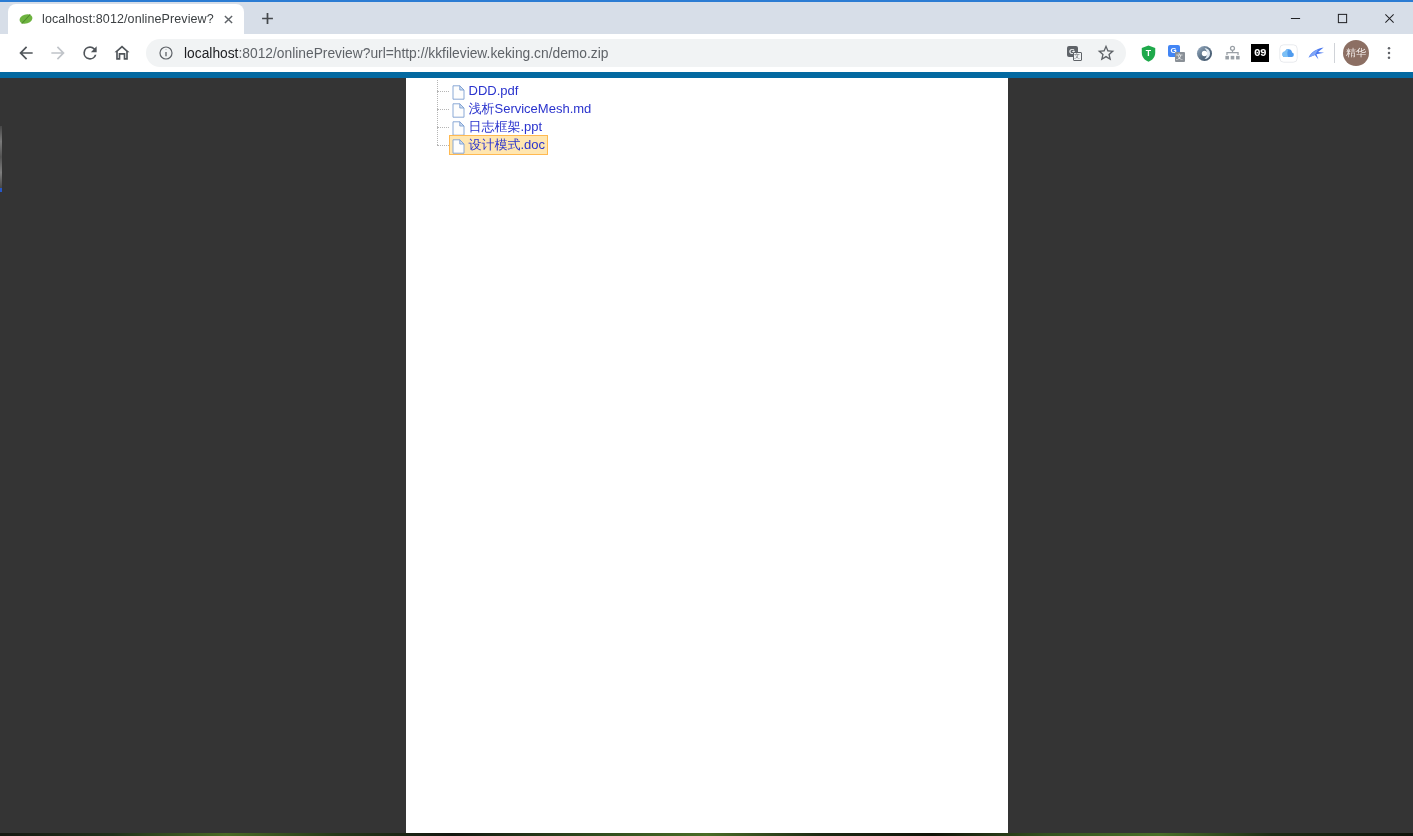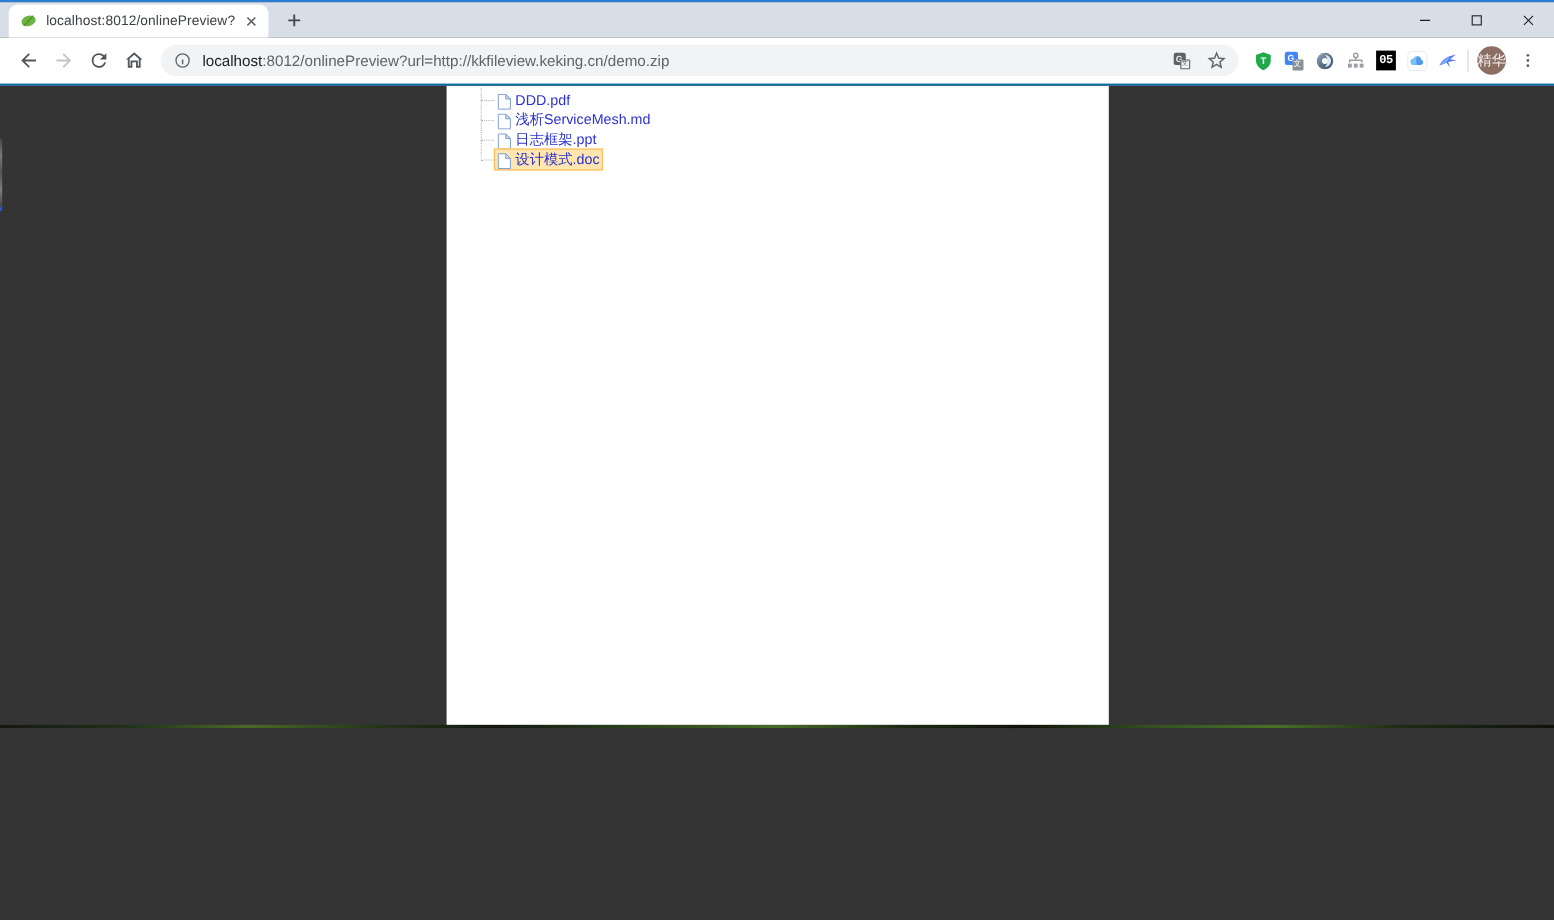--- a/index.html
+++ b/index.html
@@ -1,19 +1,19 @@
 <!DOCTYPE html>
 <html><head>
 <meta charset="utf-8">
 <style>
   * { margin:0; padding:0; box-sizing:border-box; }
   html,body { width:1413px; height:836px; overflow:hidden; }
   body { font-family:"Liberation Sans", sans-serif; background:#343434; }
 
-  .window { width:1413px; height:662px; display:flex; flex-direction:column; position:relative; }
+  .window { width:1413px; height:836px; display:flex; flex-direction:column; position:relative; }
 
   
   .top-border { height:2px; background:#2b7cd3; }
 
   
   .tab-strip { height:32px; background:#d7dee8; display:flex; align-items:flex-end; position:relative; }
   .tab {
     margin-left:8px; width:236px; height:30px; background:#ffffff;
     border-radius:8px 8px 0 0; display:flex; align-items:center;
     padding:0 8px 0 10px; cursor:default;
@@ -28,21 +28,21 @@
   .new-tab-btn { width:26px; height:26px; margin:0 0 3px 10px; display:flex; align-items:center; justify-content:center; border-radius:50%; }
   .new-tab-btn svg { width:13px; height:13px; stroke:#45494d; stroke-width:1.6; }
 
   .window-controls { position:absolute; right:0; top:0; height:32px; display:flex; }
   .win-btn { width:47px; height:32px; display:flex; align-items:center; justify-content:center; }
   .win-btn svg { width:11px; height:11px; stroke:#202124; stroke-width:1.1; fill:none; }
 
   
   .toolbar {
     height:44px; background:#ffffff; display:flex; align-items:center;
-    padding:0 10px; border-bottom:2px solid #0369a1;
+    padding:0 10px; border-bottom:6px solid #0369a1;
   }
   .nav-btn { width:32px; height:32px; display:flex; align-items:center; justify-content:center; border-radius:50%; flex:0 0 auto; }
   .nav-btn svg { width:20px; height:20px; }
   .icon-enabled { fill:#50555a; }
   .icon-disabled { fill:#c0c4c9; }
 
   .omnibox {
     flex:1 1 auto; height:28px; background:#f1f3f4; border-radius:14px;
     margin:0 8px; display:flex; align-items:center; padding:0 10px 0 12px; min-width:0;
   }
@@ -66,21 +66,21 @@
   .badge-01 { width:18px; height:18px; background:#000; color:#fff; font-family:"Liberation Mono", monospace; font-weight:bold; font-size:11px; display:flex; align-items:center; justify-content:center; letter-spacing:-.5px; }
 
   .gtr-color { position:relative; width:17px; height:17px; }
   .gtr-color .bx1 { position:absolute; left:0; top:0; width:12px; height:12px; background:#4285f4; border-radius:2px; color:#fff; font-size:8px; font-weight:bold; text-align:center; line-height:12px; }
   .gtr-color .bx2 { position:absolute; right:0; bottom:0; width:10px; height:10px; background:#8a9097; border-radius:1px; color:#fff; font-size:7px; text-align:center; line-height:10px; }
 
   .toolbar-divider { width:1px; height:20px; background:#d0d3d8; margin:0 8px 0 4px; }
 
   .avatar {
     width:26px; height:26px; border-radius:50%; background:#8c6f63;
-    color:#f5efed; font-size:13px; display:flex; align-items:center; justify-content:center;
+    color:#f5efed; font-size:10px; display:flex; align-items:center; justify-content:center;
     letter-spacing:0; flex:0 0 auto;
   }
   .menu-dots { width:28px; height:28px; margin-left:6px; display:flex; align-items:center; justify-content:center; border-radius:50%; }
   .menu-dots svg { width:16px; height:16px; fill:#5f6368; }
 
   
   .content { flex:1 1 auto; background:#343434; position:relative; overflow:hidden; }
   .panel { width:602px; height:calc(100% - 3px); margin:0 auto; background:#ffffff; }
 
   .edge-artifact { position:absolute; left:0; top:48px; width:2px; height:62px;
@@ -229,21 +229,21 @@
       <div class="ext-btn">
         <svg viewBox="0 0 24 24" fill="none" stroke="#9aa0a6" stroke-width="1.6">
           <circle cx="12" cy="5.5" r="2.5"></circle>
           <path d="M12 8v3M5 14v-3h14v3M5 11v3"></path>
           <rect x="3" y="15" width="4.5" height="4.5" fill="#9aa0a6" stroke="none"></rect>
           <rect x="9.75" y="15" width="4.5" height="4.5" fill="#9aa0a6" stroke="none"></rect>
           <rect x="16.5" y="15" width="4.5" height="4.5" fill="#9aa0a6" stroke="none"></rect>
         </svg>
       </div>
       <div class="ext-btn">
-        <span class="badge-01">05</span>
+        <span class="badge-01">09</span>
       </div>
       <div class="ext-btn">
         <svg viewBox="0 0 24 24">
           <rect x="1" y="1" width="22" height="22" rx="5" fill="#ffffff" stroke="#e3e6ea"></rect>
           <path d="M8 16.5a3.5 3.5 0 0 1-.4-7 4.6 4.6 0 0 1 8.9 1.1 3 3 0 0 1-.5 5.9z" fill="#4f9bee"></path>
           <path d="M8 16.5a3.5 3.5 0 0 1-.4-7 4.6 4.6 0 0 1 4.6-2.9c-2 2.5-2.2 6.4-.6 9.9z" fill="#7cc0f5"></path>
         </svg>
       </div>
       <div class="ext-btn">
         <svg viewBox="0 0 24 24">

